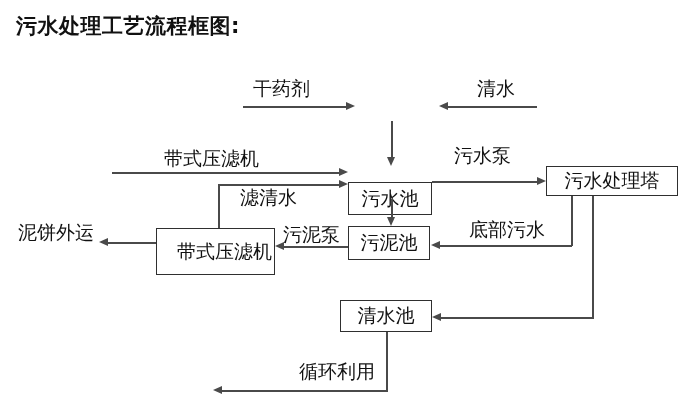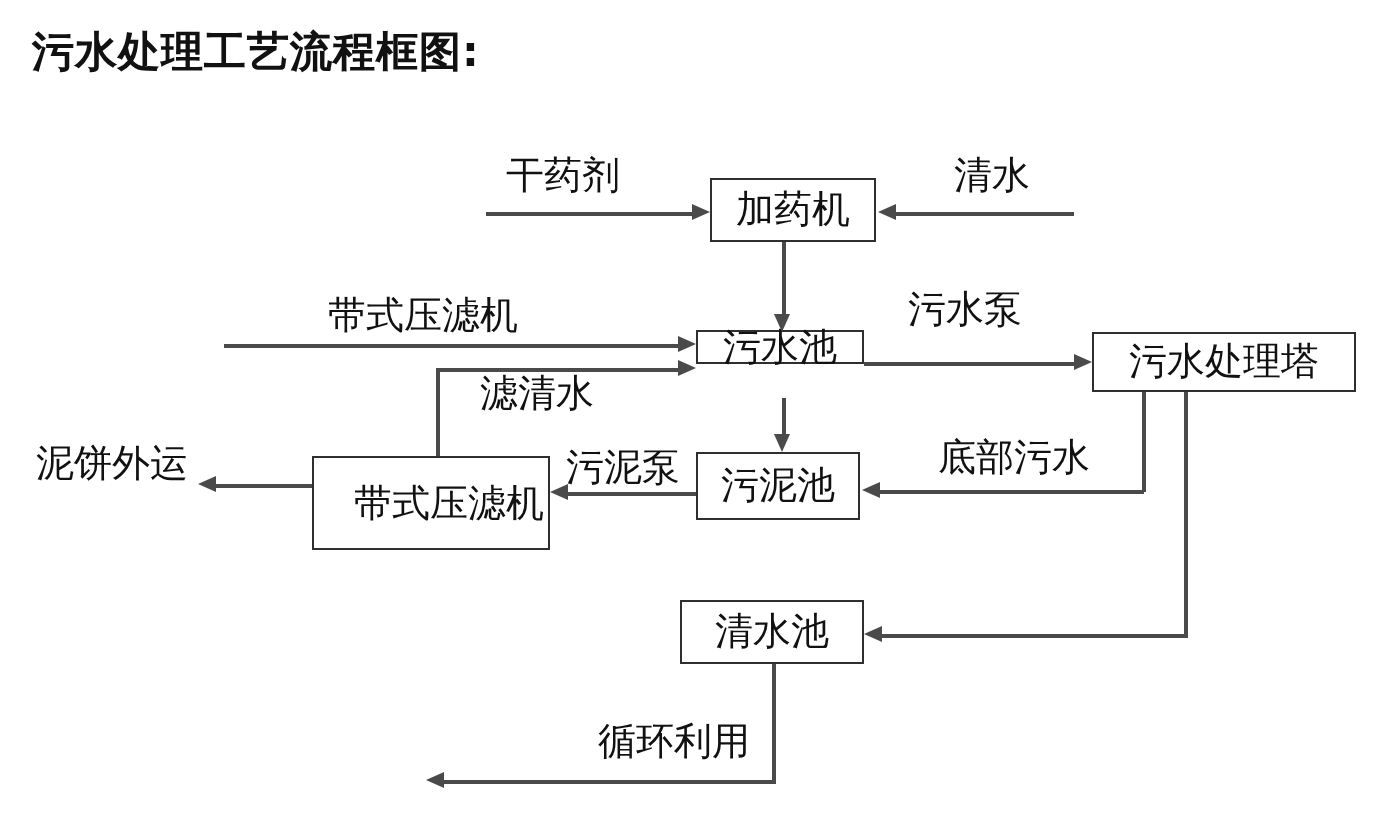--- a/index.html
+++ b/index.html
@@ -27,24 +27,21 @@
   .al{border-top:4.5px solid transparent;border-bottom:4.5px solid transparent;border-right:9px solid #4a4a4a;}
   .ad{border-left:4.5px solid transparent;border-right:4.5px solid transparent;border-top:9px solid #4a4a4a;}
 </style>
 </head>
 <body>
 
 <div class="canvas">
 
   <h1 class="title">污水处理工艺流程框图:</h1>
 
-  <div class="node" style="left:355px;top:89px;width:83px;height:32px;">
-    <span>加药机</span>
-  </div>
-  <div class="node" style="left:348px;top:165px;width:84px;height:17px;">
+  <div class="node" style="left:348px;top:182px;width:84px;height:33px;">
     <span>污水池</span>
   </div>
   <div class="node" style="left:546px;top:166px;width:132px;height:30px;">
     <span>污水处理塔</span>
   </div>
   <div class="node" style="left:348px;top:226px;width:82px;height:34px;">
     <span>污泥池</span>
   </div>
   <div class="node" style="left:156px;top:228px;width:119px;height:47px;padding-left:18px;">
     <span>带式压滤机</span>

